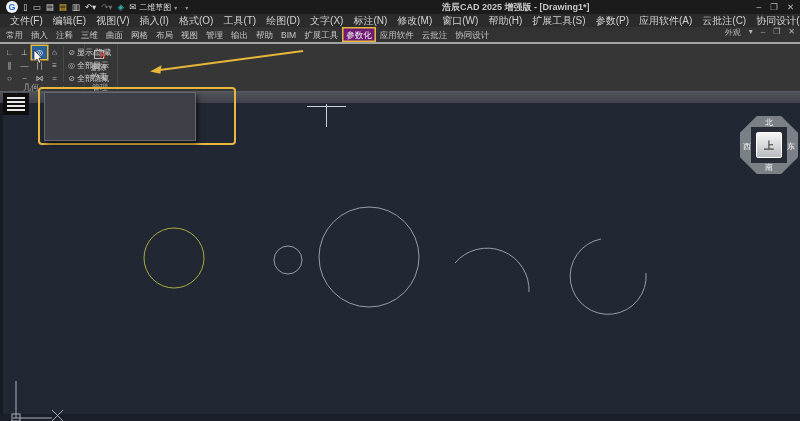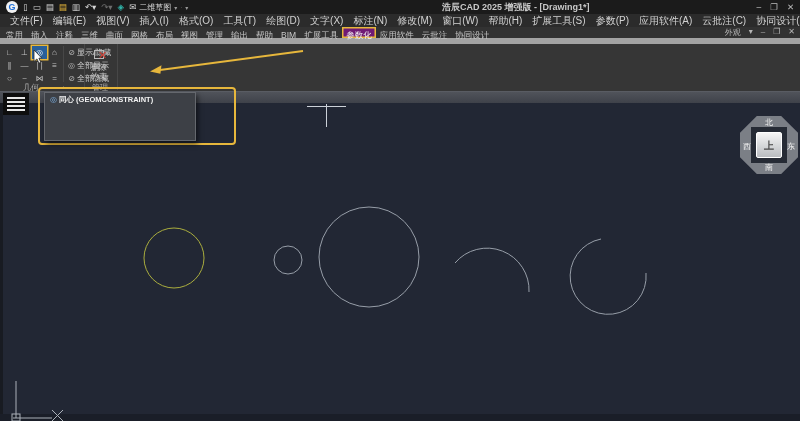--- a/index.html
+++ b/index.html
@@ -22,21 +22,21 @@
   .winctl { display:flex; gap:9px; position:absolute; right:6px; top:0; }
   .winctl span { font-size:8.5px; color:#bdbdbd; line-height:14px; cursor:default; }
 
   
   #menubar { left:0; top:14px; width:800px; height:13px; background:#2b2b2b;
     display:flex; align-items:center; padding-left:5px; z-index:30; }
   .menu-item { font-size:10px; color:#d2d2d2; padding:0 5px; line-height:13px; white-space:nowrap; cursor:default; }
 
   
   #tabbar { left:0; top:27px; width:800px; height:17px; background:#323232;
-    display:flex; align-items:stretch; padding-left:2px; border-bottom:6px solid #a3a3a3; z-index:30; }
+    display:flex; align-items:stretch; padding-left:2px; border-bottom:2px solid #a3a3a3; z-index:30; }
   .tab { font-size:8.5px; color:#c8c8c8; padding:0 4px; line-height:17px; white-space:nowrap; cursor:default; }
   .tab.active { color:#f2f2f2; background:#701a75; }
   .tab.boxed { box-shadow: inset 0 0 0 1.5px #e7b73c; }
   #tab-right { position:absolute; right:5px; top:27px; height:17px; display:flex; gap:8px;
     align-items:flex-start; z-index:31; }
   #tab-right span { font-size:8px; color:#b5b5b5; cursor:default; }
 
   
   #ribbon { left:0; top:44px; width:800px; height:47px; background:#363636; z-index:20; }
   #cgrid { position:absolute; left:2px; top:2px; width:62px; display:flex; flex-wrap:wrap; }
@@ -257,23 +257,20 @@
     <div id="vc-hole"></div>
     <div id="vc-top">上</div>
     <div class="vc-label" style="top:1px;">北</div>
     <div class="vc-label" style="bottom:1px;">南</div>
     <div class="vc-label" style="top:25px; width:10px; left:2px;">西</div>
     <div class="vc-label" style="top:25px; width:10px; right:2px; left:auto;">东</div>
   </div>
 
   <div id="tip-frame" class="abs"></div>
   <div id="tooltip" class="abs">
-    <div id="tip-title">
-      <span class="ticon">◎</span><span>同心 (GEOMCONSTRAINT)</span>
-    </div>
   </div>
 
   <svg id="tab-note-arrow" class="layer" width="800" height="421" viewBox="0 0 800 421">
     <line x1="303" y1="51" x2="160" y2="70" stroke="#e7b73c" stroke-width="2.2"></line>
     <polygon points="150,71.5 161.5,65.2 160.4,73.8" fill="#e7b73c"></polygon>
   </svg>
 
 </div>
 
 </body></html>

